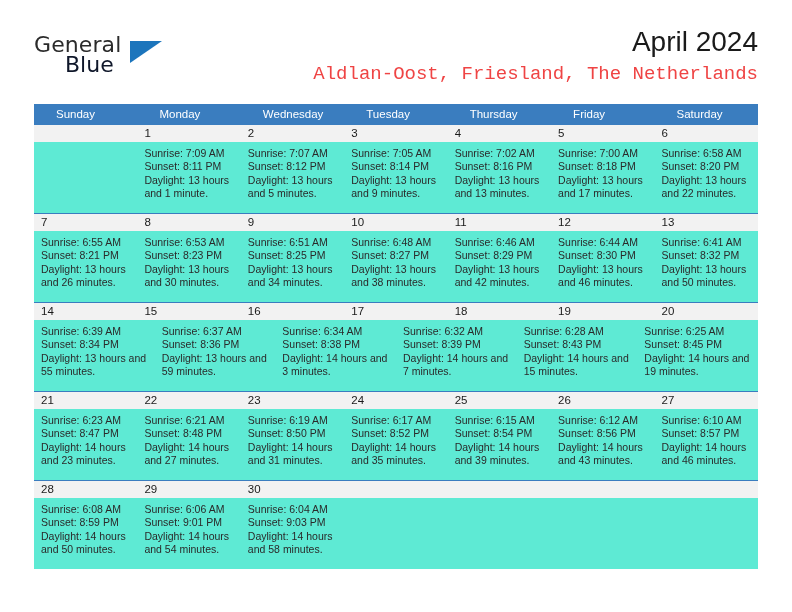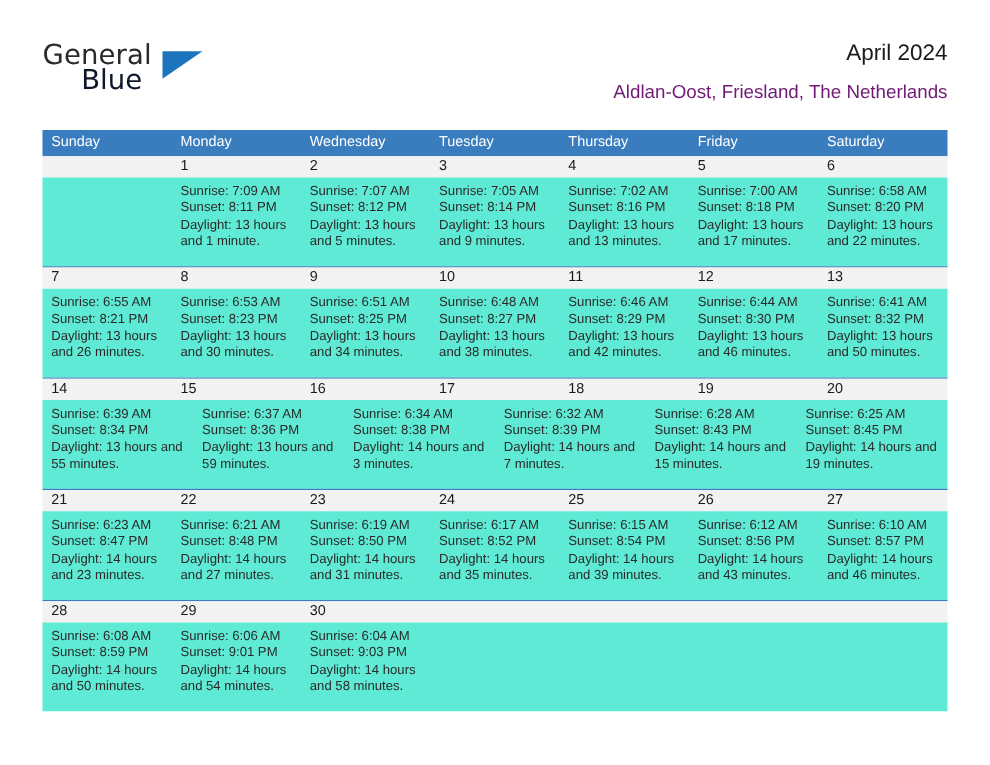--- a/index.html
+++ b/index.html
@@ -65,54 +65,55 @@
     border-bottom: 22px solid transparent;
   }
 
   .title-block {
     position: absolute;
     right: 0;
     top: 0;
     text-align: right;
   }
   .month-title {
-    font-size: 18px;
+    font-size: 28px;
     font-weight: normal;
     color: #1a1a1a;
     line-height: 32px;
     font-family: "Liberation Sans", sans-serif;
     white-space: nowrap;
   }
   .location {
     margin-top: 7px;
-    font-size: 15px;
-    color: #701a75;
+    font-size: 19px;
+    color: #ef4444;
     line-height: 18px;
     white-space: nowrap;
+    font-family: Liberation Mono, monospace;
   }
 
   
   .calendar {
     position: absolute;
     left: 34px;
     top: 104px;
     width: 724px;
   }
 
   .weekday-row {
     display: flex;
     background: #3a7dbf;
     height: 21px;
   }
   .weekday {
     flex: 1 1 0;
     font-size: 11.5px;
     color: #ffffff;
     line-height: 21px;
-    padding-left: 7px;
+    padding-left: 22px;
     box-sizing: border-box;
     white-space: nowrap;
   }
 
   .week {
     border-top: 1px solid #3a7dbf;
   }
   .week:first-of-type {
     border-top: none;
   }

